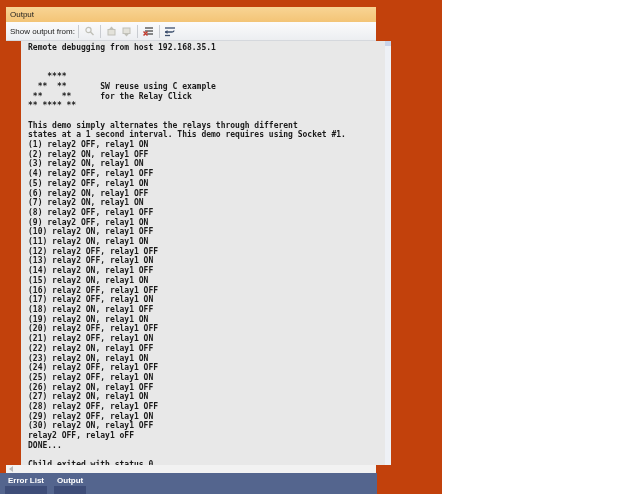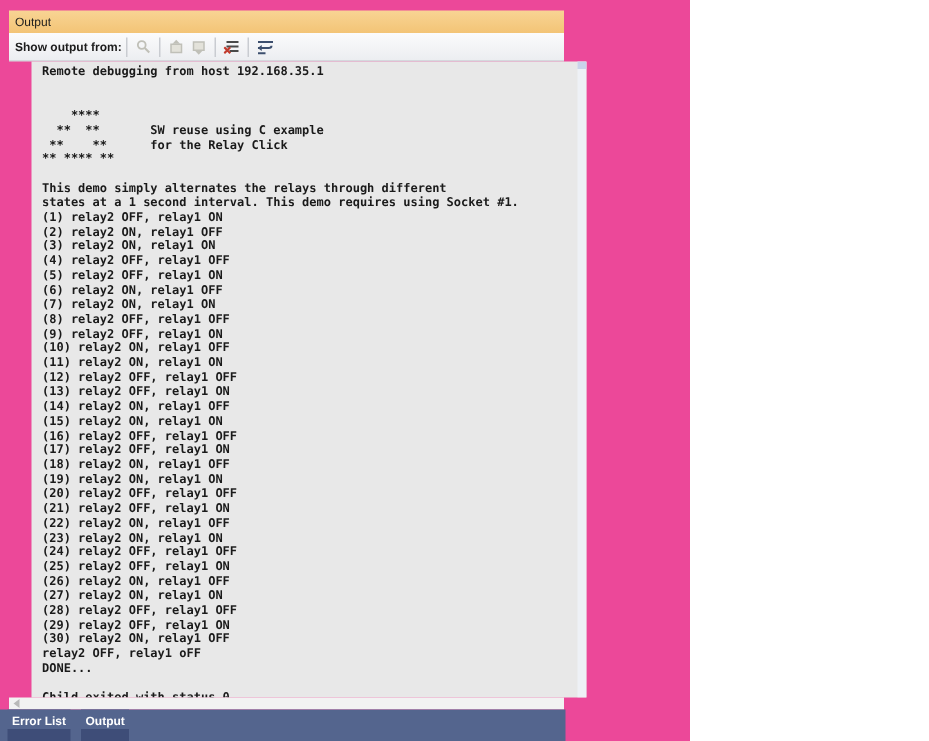--- a/index.html
+++ b/index.html
@@ -2,34 +2,33 @@
 <html><head>
 <meta charset="utf-8">
 <style>
   html,body{margin:0;padding:0;}
   body{
     width:619px;height:494px;position:relative;background:#ffffff;
     font-family:"Liberation Sans", sans-serif;overflow:hidden;
   }
   .panel{
     position:absolute;left:0;top:0;width:442px;height:494px;
-    background:#ec4899;
-    padding-left:18px;
+    background:#c2410c;
   }
   .titlebar{
     position:absolute;left:6px;top:7px;width:370px;height:15px;
     background:linear-gradient(#f8d494,#f3c476);
     color:#1c1c1c;font-size:8px;line-height:15px;padding-left:4px;
     box-sizing:border-box;
   }
   .toolbar{
     position:absolute;left:6px;top:22px;width:370px;height:19px;
     background:linear-gradient(#fbfbfc,#eceef1);
     display:flex;align-items:center;box-sizing:border-box;
-    padding-left:4px;border-bottom:1px solid #d5d8dd;font-weight:bold;
+    padding-left:4px;border-bottom:1px solid #d5d8dd;
   }
   .tb-label{font-size:8px;color:#1c1c1c;white-space:nowrap;}
   .combo{
     margin-left:4px;width:195px;height:14px;background:#ffffff;
     border:1px solid #9aa0ab;display:flex;align-items:center;
     justify-content:space-between;box-sizing:border-box;padding:0 3px;
   }
   .combo-value{font-size:8px;color:#1c1c1c;white-space:nowrap;}
   .combo-arrow{font-size:6px;color:#444;line-height:1;}
   .tb-sep{width:1px;height:13px;background:#c9ccd1;margin:0 3px;}

